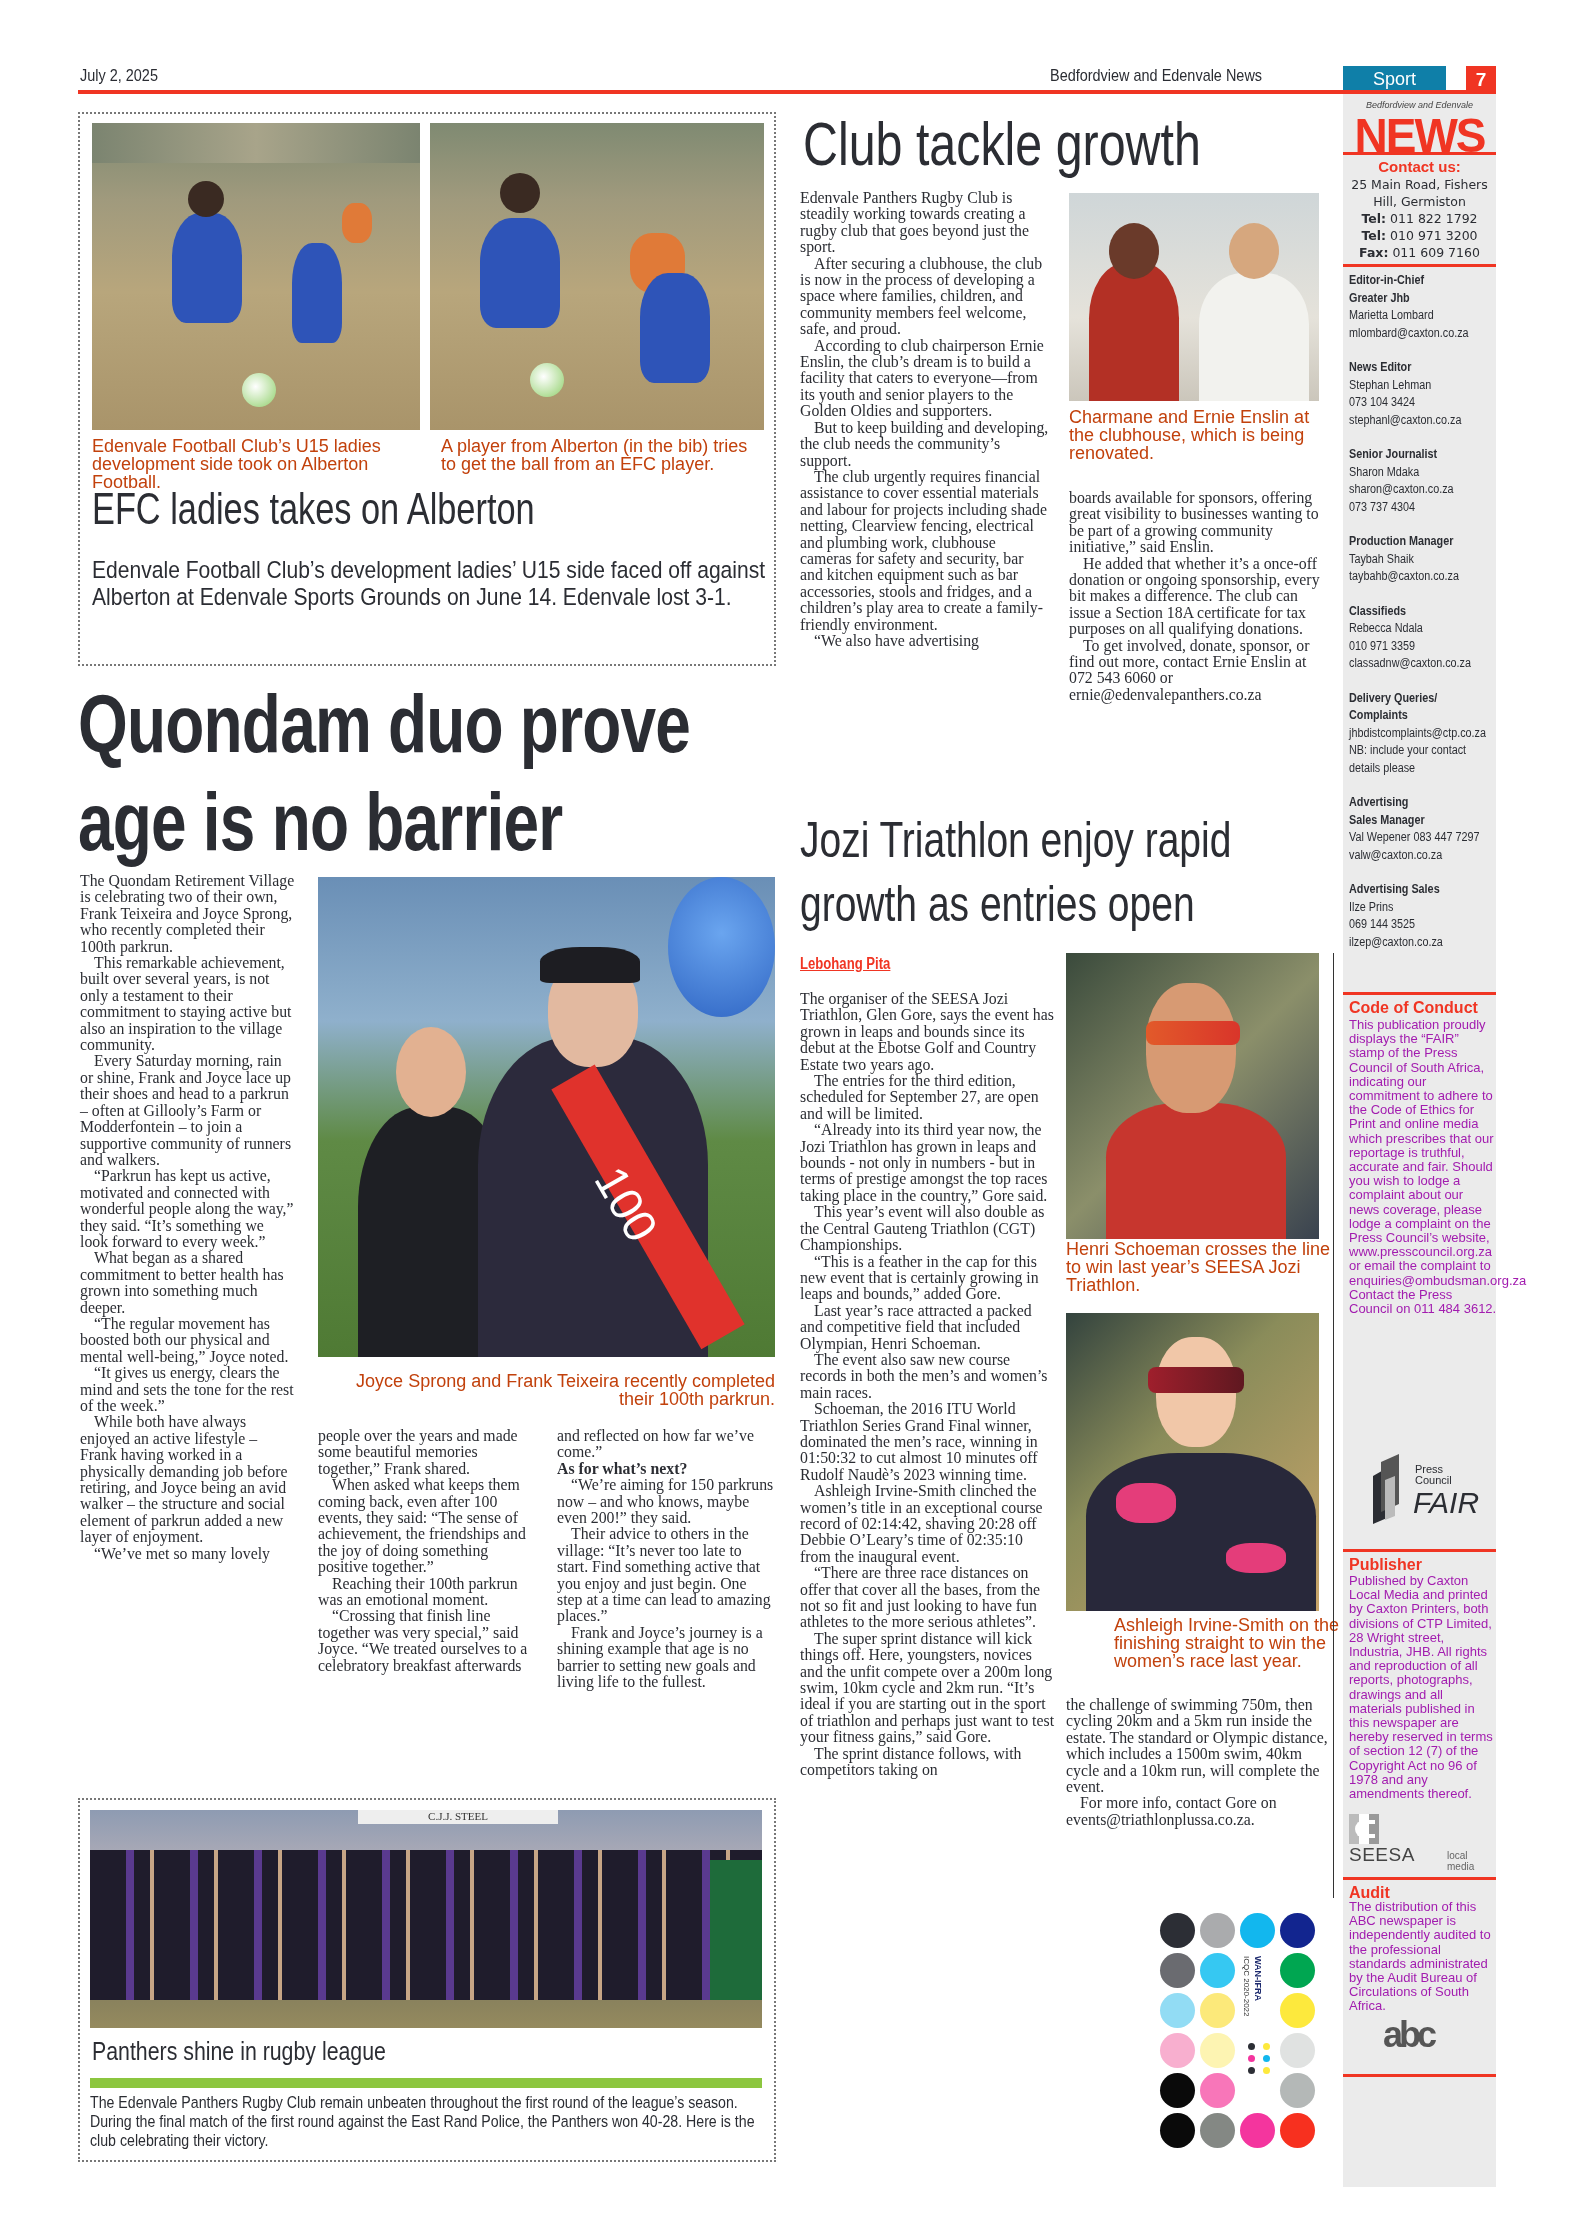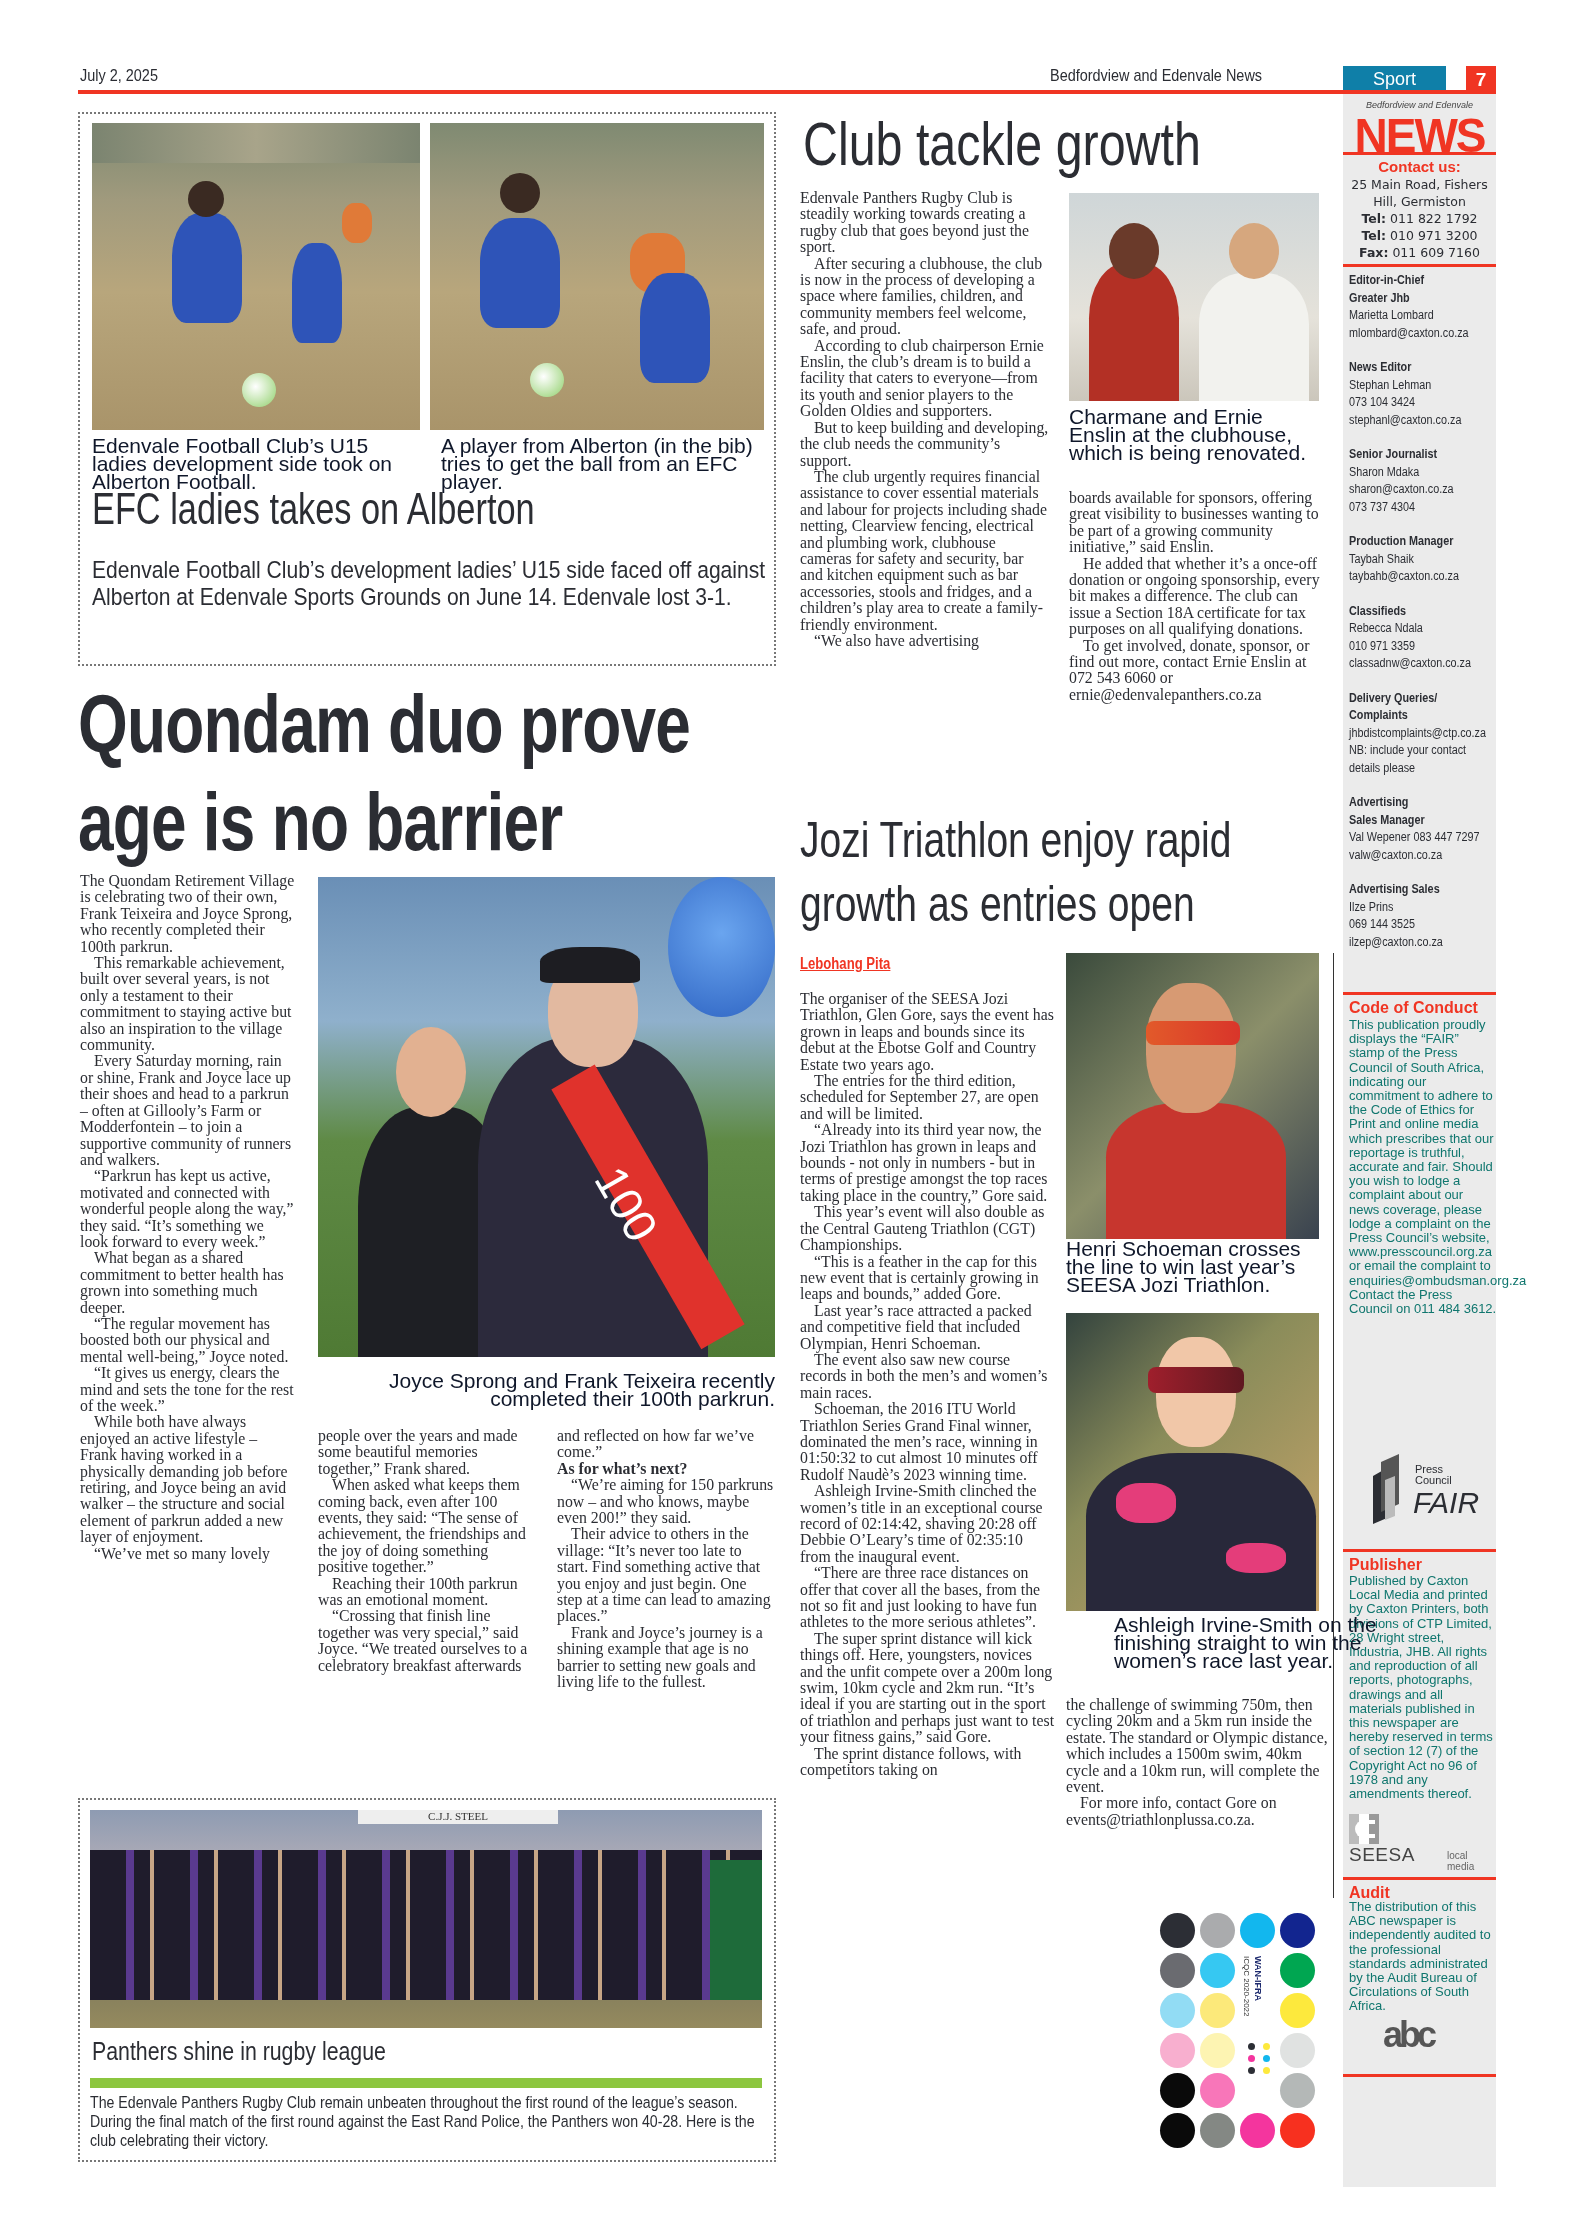--- a/index.html
+++ b/index.html
@@ -21,34 +21,34 @@
   .sb-brand-news { left: 0; top: 14px; width: 153px; text-align: center; font-size: 46px; font-weight: bold; color: #f03523; font-family: "Liberation Sans", sans-serif; letter-spacing: -2px; transform: scaleY(1.05); }
   .sb-rule { left: 0; width: 153px; height: 3px; background: #f03523; }
   .sb-contact-title { left: 0; top: 64px; width: 153px; text-align: center; color: #f03523; font-size: 15px; font-weight: bold; font-family: "Liberation Sans", sans-serif; }
   .sb-contact { left: 0; top: 82px; width: 153px; text-align: center; font-size: 12.5px; line-height: 17px; font-family: "DejaVu Sans", sans-serif; color: #2b2d33; }
   .sb-contact b { font-weight: bold; }
   .sb-staff { left: 6px; top: 178px; width: 145px; font-size: 12px; line-height: 17.5px; font-family: "Liberation Sans", sans-serif; color: #2b2d33; }
   .sb-staff .role { font-weight: bold; }
   .sb-staff .grp { margin-bottom: 17px; }
   .sb-staff .line { transform: scaleX(0.9); transform-origin: left; white-space: nowrap; }
   .sb-section-title { left: 6px; color: #f03523; font-weight: bold; font-size: 16px; font-family: "Liberation Sans", sans-serif; }
-  .sb-para { left: 6px; width: 148px; font-size: 13px; line-height: 14.2px; font-family: "Liberation Sans", sans-serif; color: #0f766e; }
+  .sb-para { left: 6px; width: 148px; font-size: 13px; line-height: 14.2px; font-family: "Liberation Sans", sans-serif; color: #a21caf; }
 
   
   .dotbox { border: 2px dotted #777; }
 
   
   .photo { overflow: hidden; }
   .ph-grass { background: linear-gradient(180deg, #7f8a72 0%, #a09a7d 25%, #b8a67c 55%, #a9946a 100%); }
   .ph-blue-player { position: absolute; background: #2e54b8; border-radius: 40% 40% 20% 20%; }
   .ph-orange { position: absolute; background: #e07a38; border-radius: 40%; }
   .ph-skin { position: absolute; background: #3a2a22; border-radius: 50%; }
   .ph-ball { position: absolute; background: radial-gradient(circle at 40% 40%, #fff, #8fcf6a); border-radius: 50%; }
 
-  .caption { font-family: "Liberation Sans", sans-serif; font-size: 21px; line-height: 18px; color: #0f172a; }
+  .caption { font-family: "Liberation Sans", sans-serif; font-size: 18px; line-height: 18px; color: #c2410c; }
 
   .head-cond { font-family: "Liberation Sans", sans-serif; color: #2b2d33; transform-origin: left top; white-space: nowrap; }
 
   .body-col { font-family: "Liberation Serif", serif; font-size: 15.8px; line-height: 16.4px; color: #2b2d33; }
   .body-col p { text-indent: 0; }
   .body-col p + p { text-indent: 14px; }
   .body-col .sub { font-weight: bold; text-indent: 0 !important; }
 
   .byline { color: #f03523; font-weight: bold; font-size: 16px; text-decoration: underline; font-family: "Liberation Sans", sans-serif; }
 

